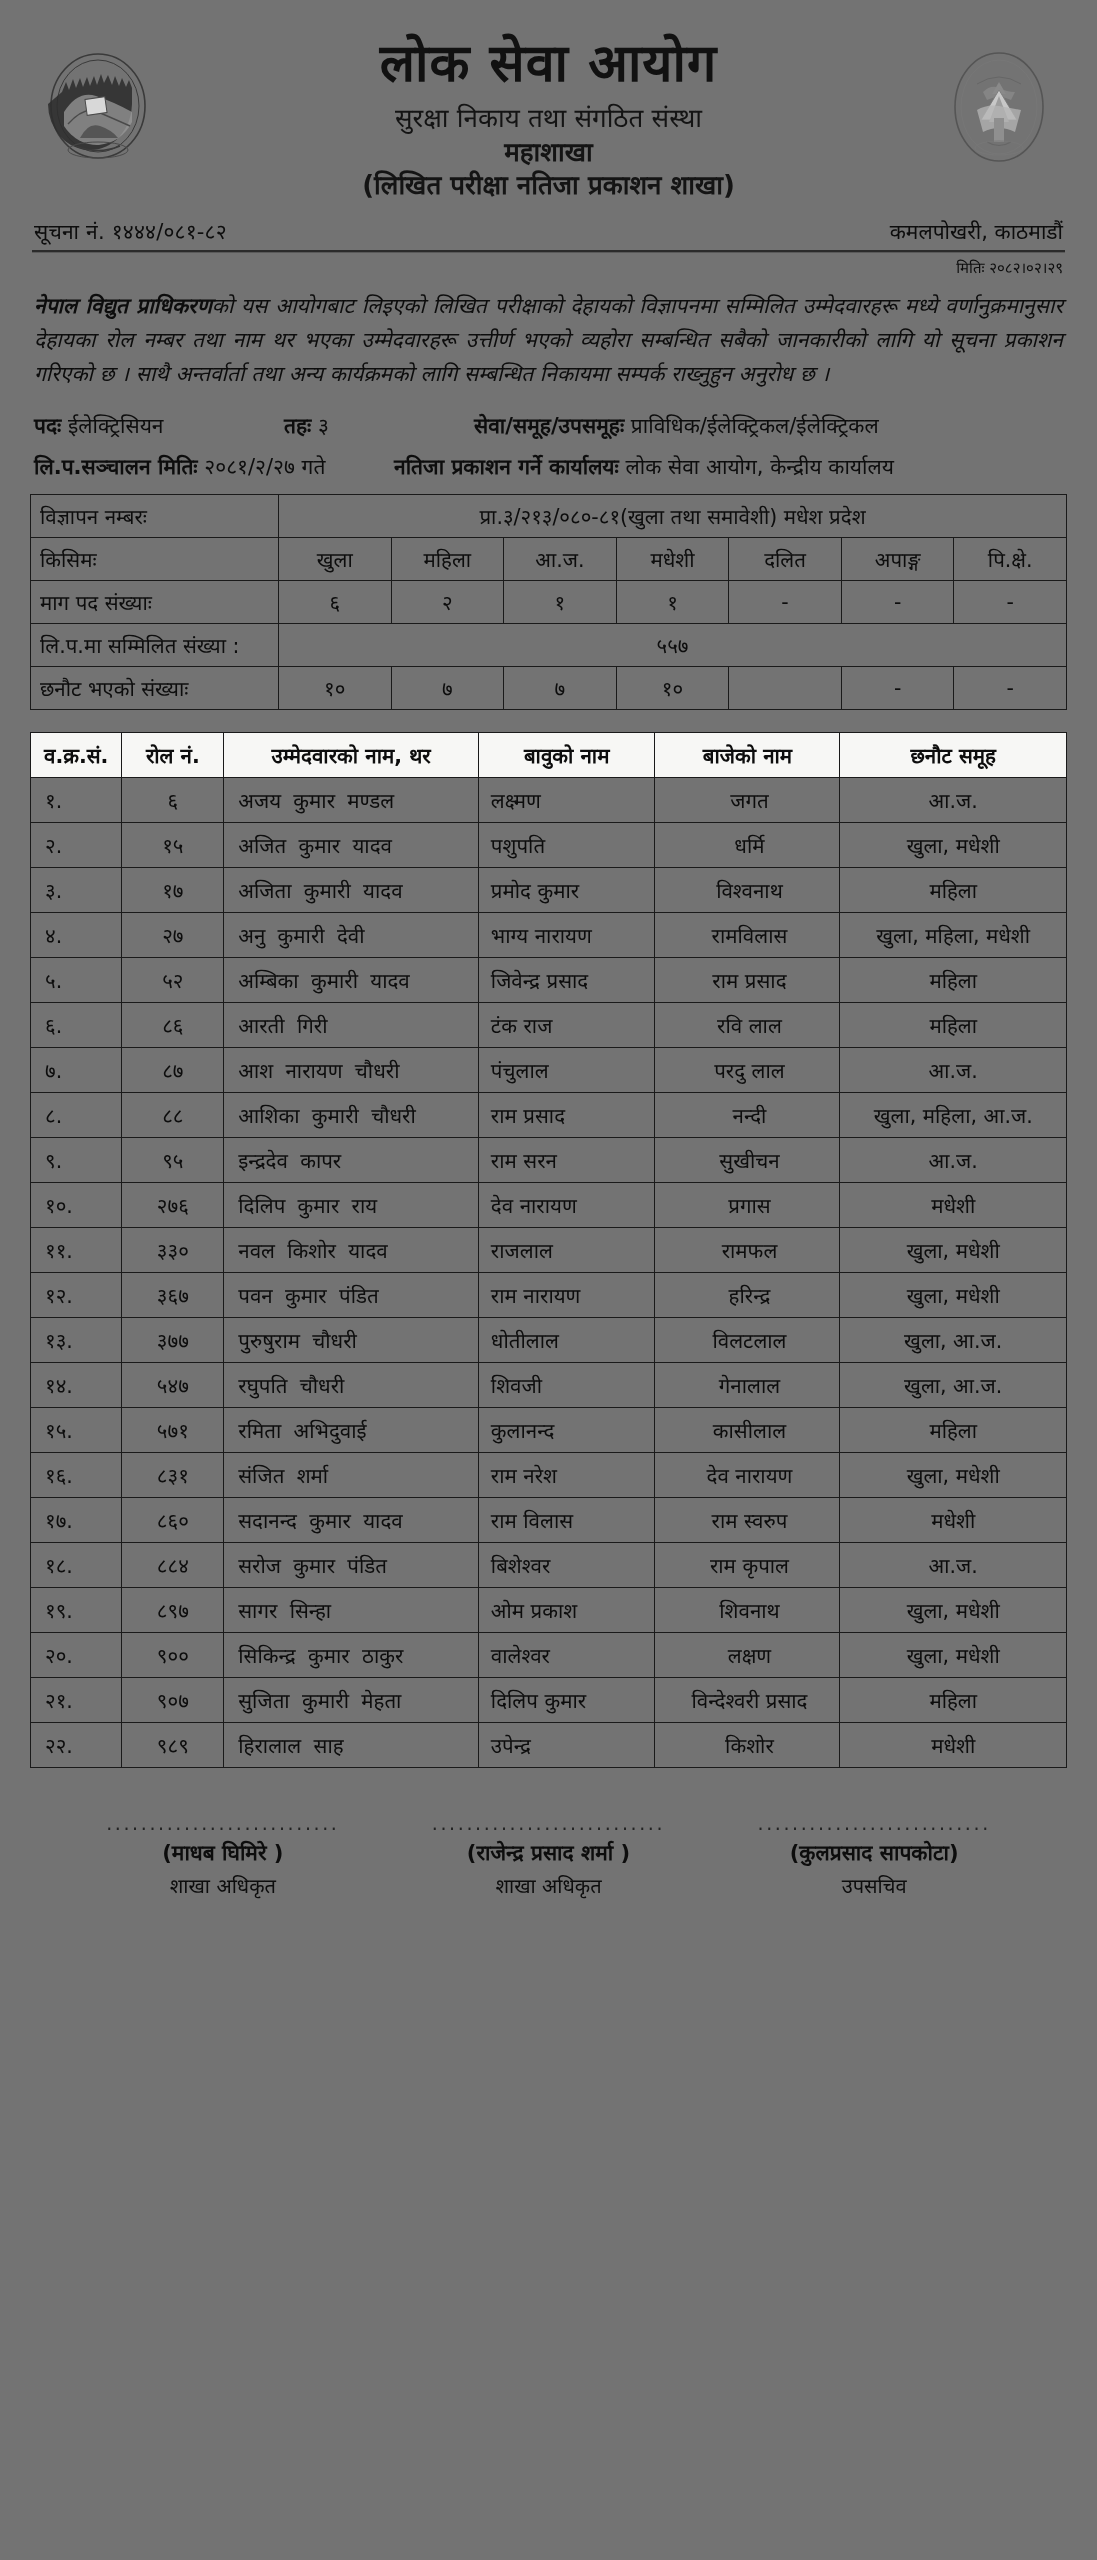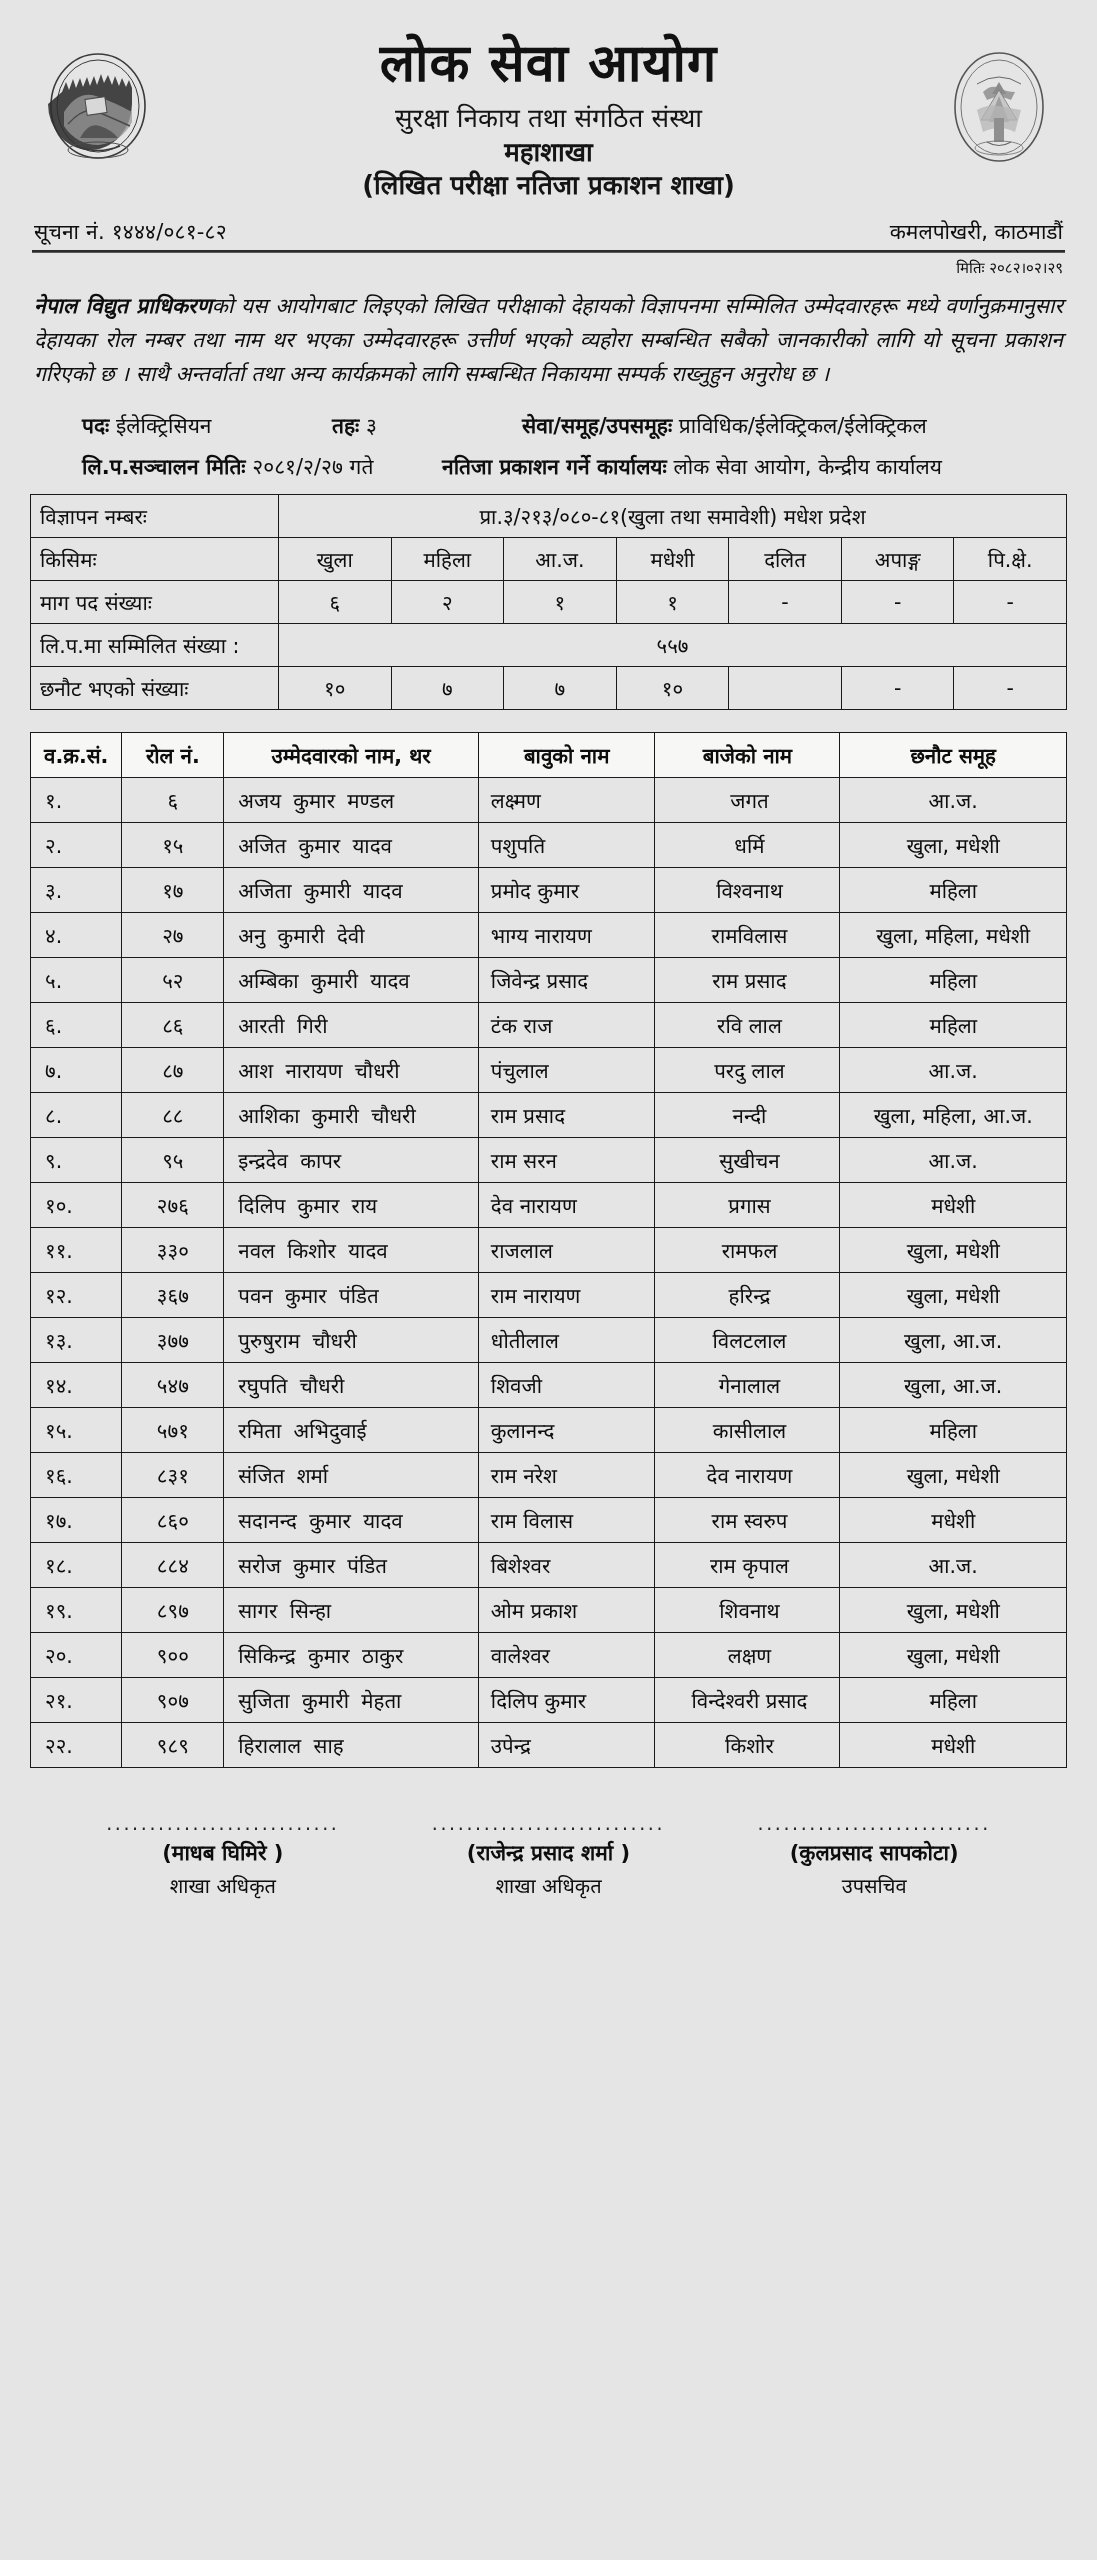--- a/index.html
+++ b/index.html
@@ -9,21 +9,21 @@
     min-height: 2560px;
     background: #f7f7f5;
     font-family: "DejaVu Sans", "Liberation Sans", sans-serif;
     color: #0d0d0d;
     -webkit-font-smoothing: antialiased;
   }
   .page {
     width: 1097px;
     min-height: 2560px;
     padding: 22px 30px 20px 30px;
-    background: #e5e5e5;
+    background: #737373;
     position: relative;
   }
 
   
   .masthead {
     display: flex;
     align-items: flex-start;
     justify-content: space-between;
     padding: 10px 8px 0 8px;
   }
@@ -103,21 +103,21 @@
   .body-para b { font-weight: bold; }
 
   
   .meta-grid { margin-top: 20px; padding: 0 4px; }
   .meta-row {
     display: flex;
     font-size: 21px;
     line-height: 1.5;
     margin-bottom: 10px;
   }
-  .meta-row .c1 { width: 250px; flex: 0 0 250px; margin-left: 48px; }
+  .meta-row .c1 { width: 250px; flex: 0 0 250px; }
   .meta-row .c2 { width: 190px; flex: 0 0 190px; }
   .meta-row .c3 { flex: 1 1 auto; }
   .meta-row2 .c1 { width: 360px; flex: 0 0 360px; }
   .meta-row2 .c3 { flex: 1 1 auto; }
   .lbl { font-weight: bold; }
 
   
   table { border-collapse: collapse; }
   .summary {
     width: 100%;

